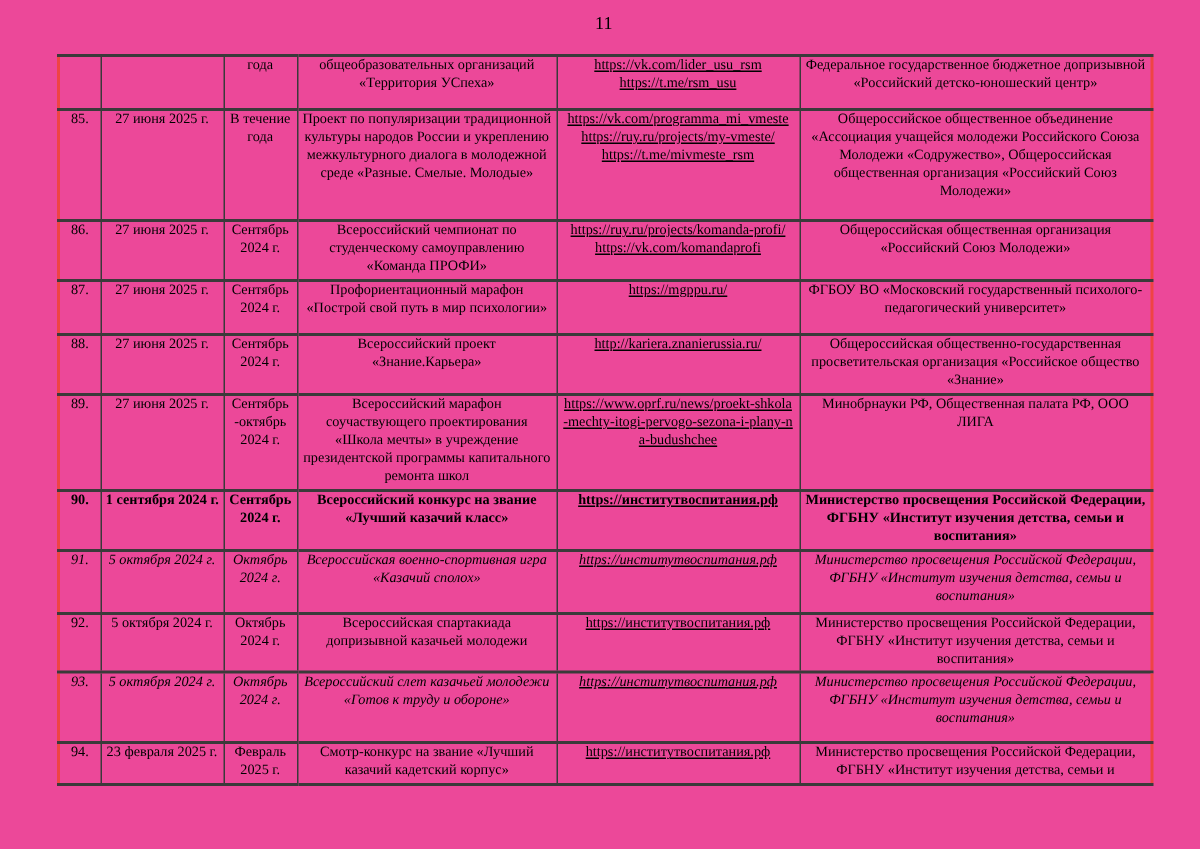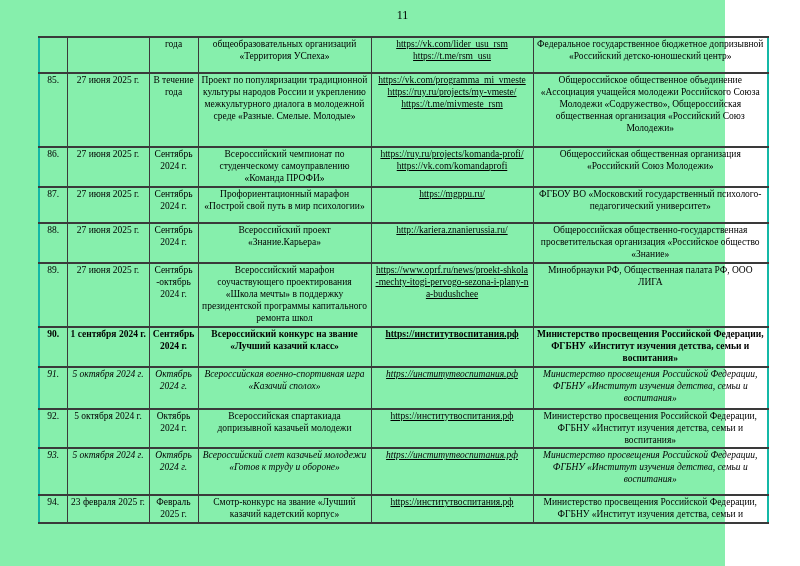--- a/index.html
+++ b/index.html
@@ -7,37 +7,37 @@
     padding: 0;
     background: #ffffff;
     width: 800px;
     height: 566px;
     overflow: hidden;
     font-family: "Liberation Serif", "DejaVu Serif", serif;
     color: #000000;
   }
   .page {
     position: relative;
-    width: 725px;
+    width: 800px;
     height: 566px;
-    background: #86efac;
+    background: #ec4899;
   }
   .page-number {
     text-align: center;
     font-size: 12px;
     padding-top: 8px;
     width: 729px;
     margin-left: 38px;
   }
   table.events {
     border-collapse: collapse;
     table-layout: fixed;
     width: 729px;
     margin: 13px 0 3px 38px;
-    border: 2px solid #14b8a6;
+    border: 2px solid #ef4444;
   }
   table.events td {
     border: solid #3a3a3a;
     border-width: 2px 1px;
     vertical-align: top;
     text-align: center;
     font-size: 9.5px;
     line-height: 1.26;
     padding: 1px 3px;
     overflow: hidden;
@@ -124,21 +124,21 @@
           <td class="event-cell">Всероссийский проект «Знание.Карьера»</td>
           <td class="links-cell">
             <a class="link" href="#">http://kariera.znanierussia.ru/</a>
           </td>
           <td class="org-cell">Общероссийская общественно-государственная просветительская организация «Российское общество «Знание»</td>
         </tr>
         <tr style="height: 62px;">
           <td class="num-cell">89.</td>
           <td class="date-cell">27 июня 2025 г.</td>
           <td class="period-cell">Сентябрь -октябрь 2024 г.</td>
-          <td class="event-cell">Всероссийский марафон соучаствующего проектирования «Школа мечты» в поддержку президентской программы капитального ремонта школ</td>
+          <td class="event-cell">Всероссийский марафон соучаствующего проектирования «Школа мечты» в учреждение президентской программы капитального ремонта школ</td>
           <td class="links-cell">
             <a class="link" href="#">https://www.oprf.ru/news/proekt-shkola-mechty-itogi-pervogo-sezona-i-plany-na-budushchee</a>
           </td>
           <td class="org-cell">Минобрнауки РФ, Общественная палата РФ, ООО ЛИГА</td>
         </tr>
         <tr style="height: 36px; font-weight: bold;">
           <td class="num-cell">90.</td>
           <td class="date-cell">1 сентября 2024 г.</td>
           <td class="period-cell">Сентябрь 2024 г.</td>
           <td class="event-cell">Всероссийский конкурс на звание «Лучший казачий класс»</td>

